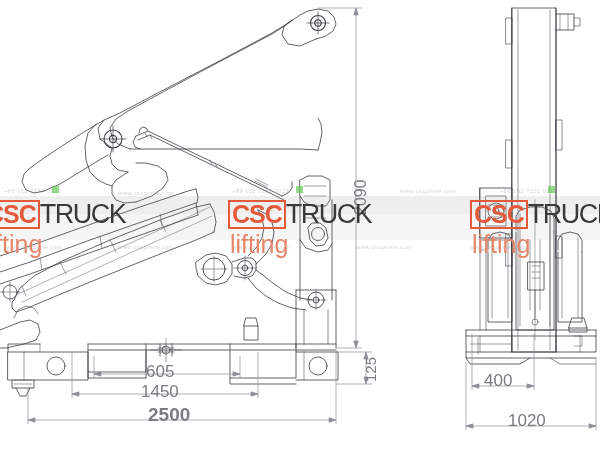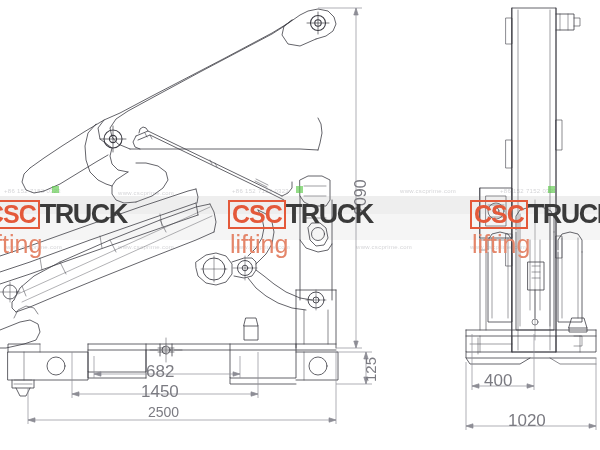--- a/index.html
+++ b/index.html
@@ -7,21 +7,21 @@
        font-family:"Liberation Sans",sans-serif;}
   #stage{position:relative;width:600px;height:450px;background:#ffffff;}
   .layer{position:absolute;left:0;top:0;width:600px;height:450px;}
   svg{display:block;}
   
   .wm-band{position:absolute;left:0;width:600px;background:rgba(120,120,120,0.13);}
   .wm-logo{position:absolute;user-select:none;line-height:1;}
   .wm-logo .row1{display:flex;align-items:center;}
   .wm-csc{color:#e4593a;font-weight:700;letter-spacing:-1px;
           border:2px solid #e4593a;padding:0 2px;}
-  .wm-truck{color:#3a3a3a;font-weight:700;letter-spacing:-1.5px;}
+  .wm-truck{color:#3a3a3a;font-weight:400;letter-spacing:-1.5px;}
   .wm-lift{color:#e4866a;font-weight:400;letter-spacing:0px;}
   .faint{position:absolute;color:rgba(110,110,120,.30);font-size:6px;
          letter-spacing:.3px;white-space:nowrap;}
   .greenmark{position:absolute;width:7px;height:7px;background:#5cc94a;opacity:.65;}
   .dimtxt{position:absolute;color:#7b7b82;white-space:nowrap;}
   .vert{transform:rotate(-90deg);transform-origin:left top;}
 </style>
 </head>
 <body>
 
@@ -268,23 +268,23 @@
       <path d="M472,334 L472,390 M534,334 L534,390"></path>
       <path d="M472,386 L534,386"></path>
       <path d="M472,386 l7,-2.2 l0,4.4 Z M534,386 l-7,-2.2 l0,4.4 Z" fill="#8d8d95"></path>
 
       <path d="M466,362 L466,430 M596,358 L596,430"></path>
       <path d="M466,426 L596,426"></path>
       <path d="M466,426 l7,-2.2 l0,4.4 Z M596,426 l-7,-2.2 l0,4.4 Z" fill="#8d8d95"></path>
     </g>
   </svg>
 
-  <div class="dimtxt" style="left:146px;top:362px;font-size:17px;">682</div>
+  <div class="dimtxt" style="left:146px;top:362px;font-size:17px;">605</div>
   <div class="dimtxt" style="left:141px;top:382px;font-size:17px;">1450</div>
-  <div class="dimtxt" style="left:148px;top:404px;font-size:14px;">2500</div>
+  <div class="dimtxt" style="left:148px;top:404px;font-size:19px;font-weight:bold;">2500</div>
   <div class="dimtxt vert" style="left:352px;top:215px;font-size:16px;">2090</div>
   <div class="dimtxt vert" style="left:362px;top:382px;font-size:15px;">125</div>
   <div class="dimtxt" style="left:484px;top:371px;font-size:17px;">400</div>
   <div class="dimtxt" style="left:508px;top:411px;font-size:17px;text-align:center;">1020</div>
 
   <div class="faint" style="left:4px;top:188px;">+86 152 7152 0323</div>
   <div class="faint" style="left:118px;top:190px;">www.cscprime.com</div>
   <div class="faint" style="left:232px;top:188px;">+86 152 7152 0323</div>
   <div class="faint" style="left:400px;top:188px;">www.cscprime.com</div>
   <div class="faint" style="left:500px;top:188px;">+86 152 7152 0323</div>

